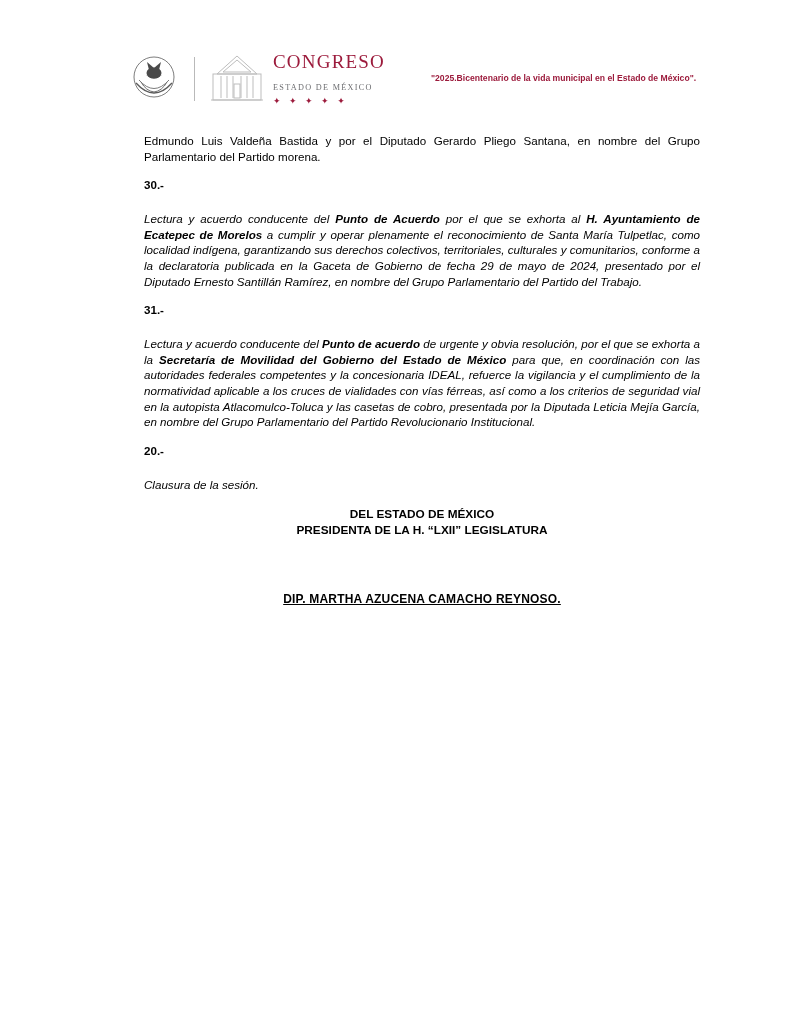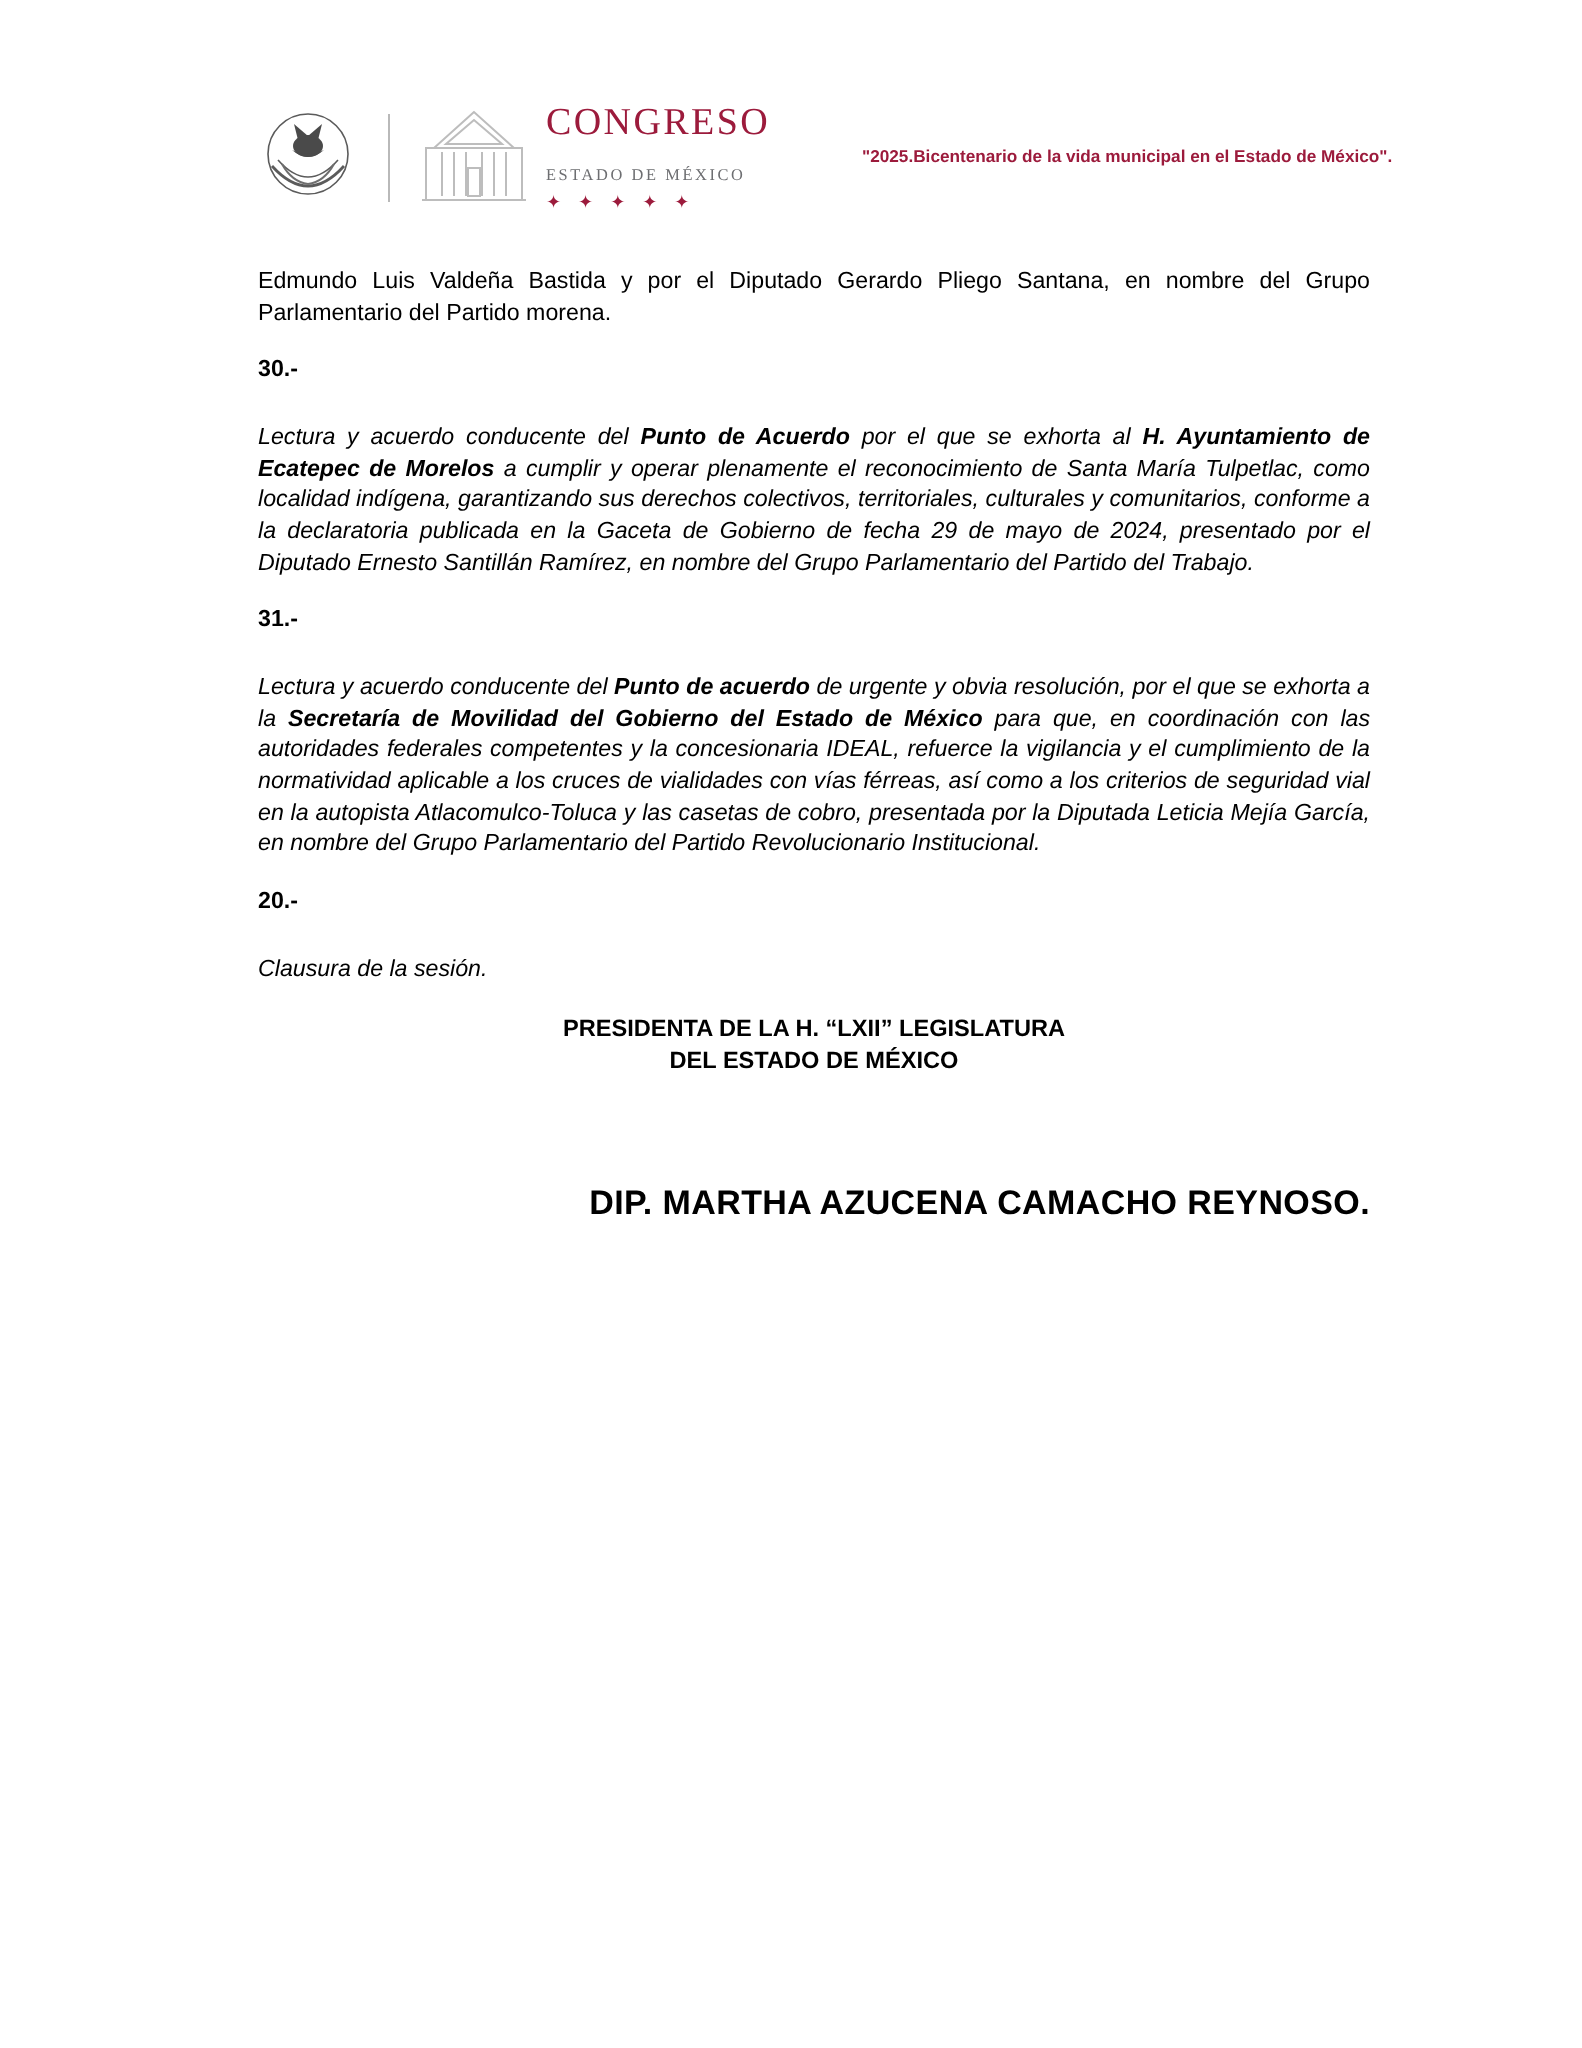--- a/index.html
+++ b/index.html
@@ -94,21 +94,21 @@
     font-weight: bold;
     color: #9c1b3c;
     white-space: nowrap;
     align-self: center;
     padding-bottom: 2px;
   }
 
   
   .content {
     position: absolute;
-    left: 129px;
+    left: 144px;
     top: 133px;
     width: 556px;
   }
   p {
     margin: 0;
     font-size: 11.6px;
     line-height: 15.6px;
     text-align: justify;
     text-justify: inter-word;
     color: #000;
@@ -147,24 +147,25 @@
     letter-spacing: 1.6px;
     line-height: 17px;
   }
   .closing-line {
     font-size: 11.8px;
     font-weight: bold;
     line-height: 16px;
   }
   .signature {
     margin-top: 54px;
-    text-align: right;
-    font-size: 17px;
+    text-align: center;
+    font-size: 12px;
     font-weight: bold;
     letter-spacing: 0.2px;
+    text-decoration: underline;
   }
 </style>
 </head>
 <body>
 
 <div class="page">
 
   <div class="header">
     <div class="header-inner">
 
@@ -238,20 +239,20 @@
     </div>
 
     <div class="item">
       <div class="item-num">20.-</div>
       <div class="item-body">
           <p><span>Clausura de la sesión.</span></p>
         </div>
     </div>
 
     <div class="closing">
+      <div class="closing-line">DEL ESTADO DE MÉXICO</div>
       <div class="closing-line">PRESIDENTA DE LA H. “LXII” LEGISLATURA</div>
-      <div class="closing-line">DEL ESTADO DE MÉXICO</div>
     </div>
 
     <div class="signature">DIP. MARTHA AZUCENA CAMACHO REYNOSO.</div>
   </div>
 
 </div>
 
 </body></html>

